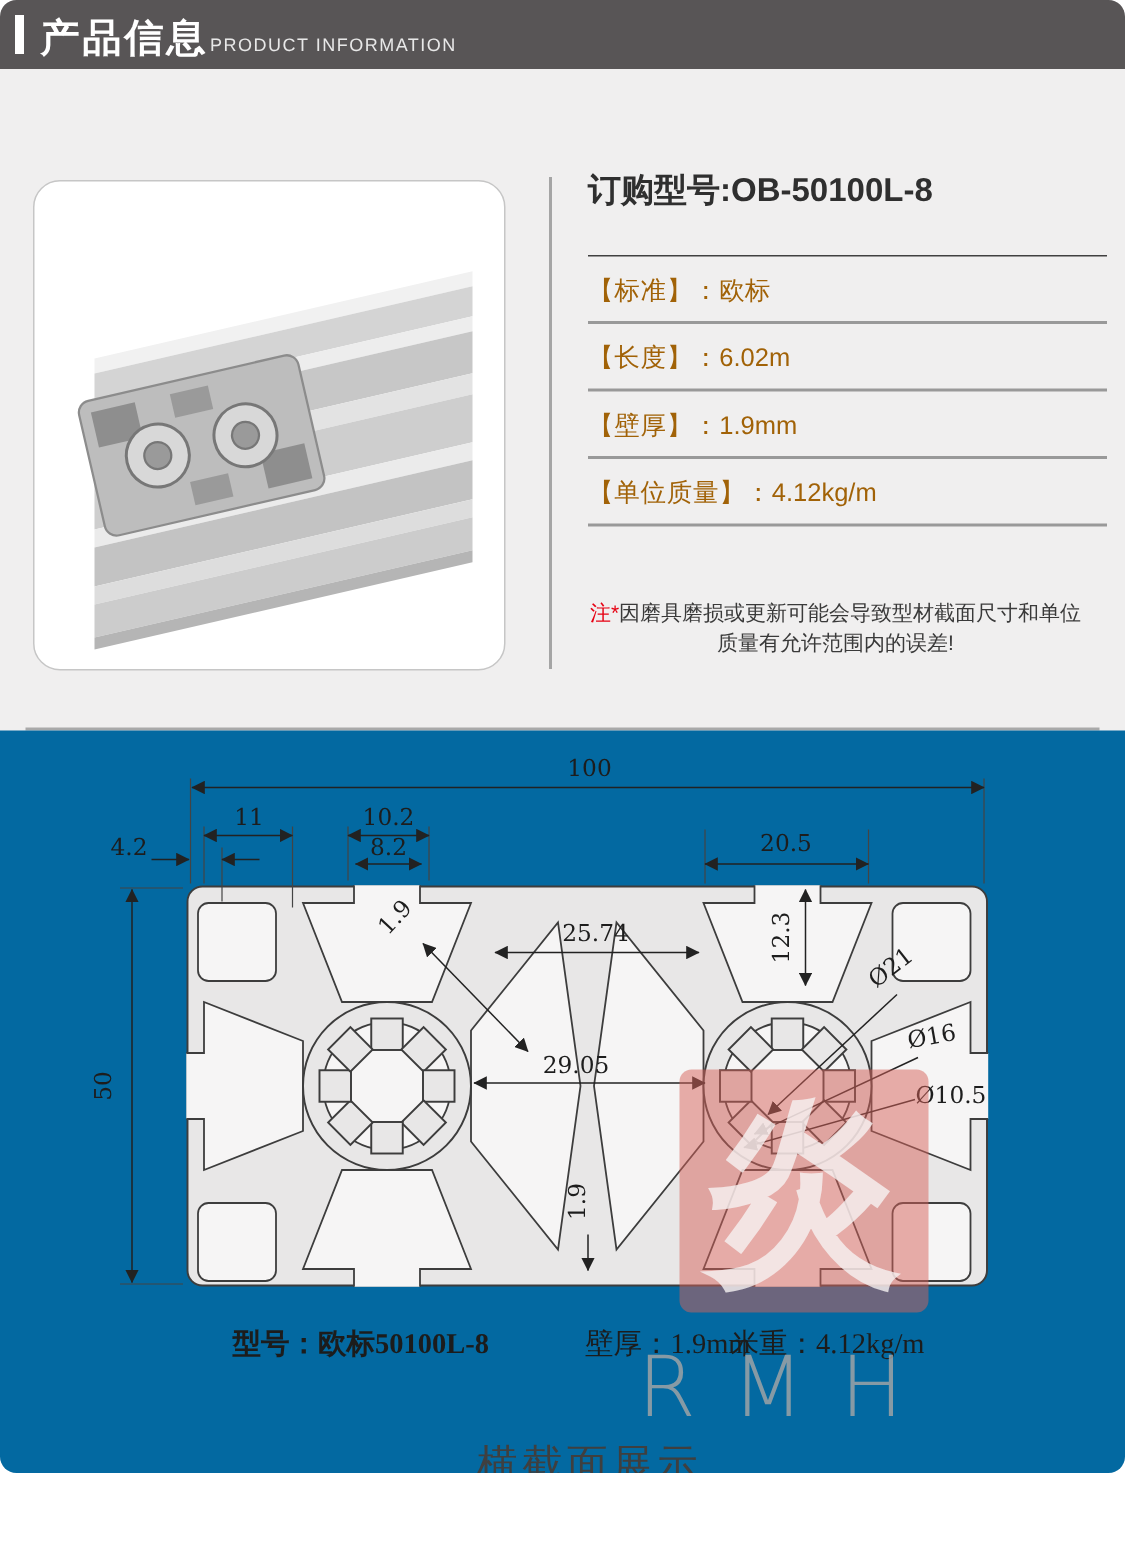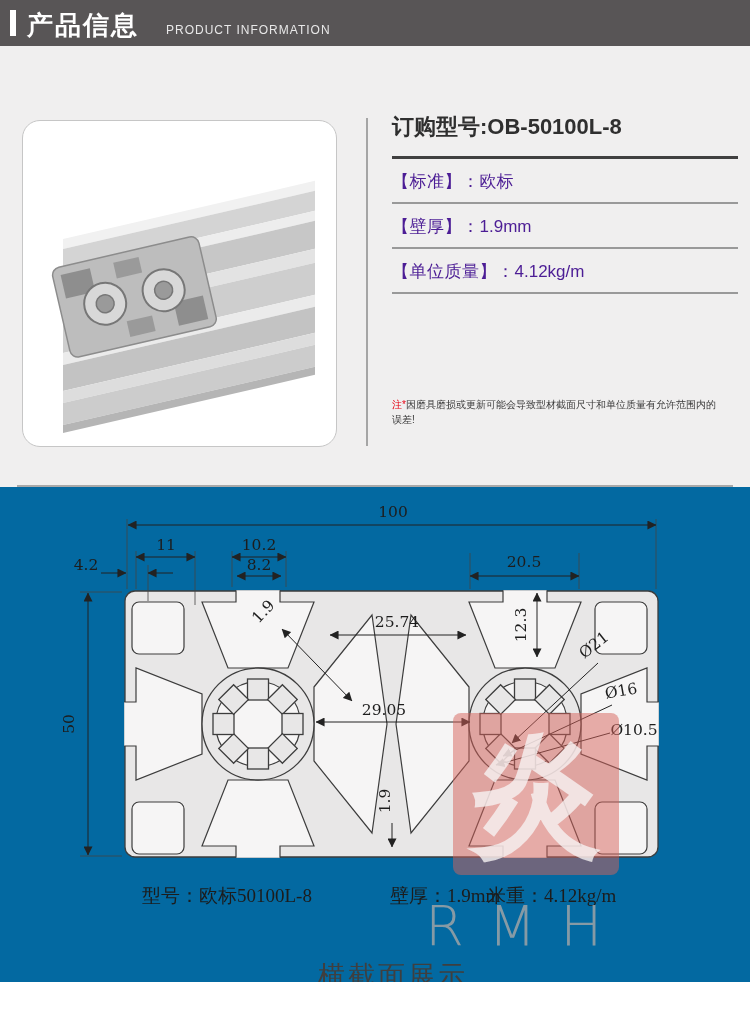--- a/index.html
+++ b/index.html
@@ -1,53 +1,53 @@
 <!DOCTYPE html>
 <html><head>
 <meta charset="utf-8">
 <style>
   html,body{margin:0;padding:0;}
   body{font-family:"Liberation Sans",sans-serif;}
-  #page{position:relative;width:750px;height:982px;background:#f0efef;overflow:hidden;}
+  #page{position:relative;width:750px;height:982px;background:#f0efef;overflow:hidden;border-radius:11px;}
 
   
   .hdr{position:absolute;left:0;top:0;width:750px;height:46px;background:#585556;}
   .hdr-bar{position:absolute;left:10px;top:10px;width:6px;height:26px;background:#ffffff;}
   .hdr-zh{position:absolute;left:27px;top:8px;font-size:26px;font-weight:bold;color:#ffffff;letter-spacing:2px;}
-  .hdr-en{position:absolute;left:166px;top:23px;font-size:12px;color:#e8e8e8;letter-spacing:1px;}
+  .hdr-en{position:absolute;left:140px;top:23px;font-size:12px;color:#e8e8e8;letter-spacing:1px;}
 
   
   .photo-box{position:absolute;left:22px;top:120px;width:313px;height:325px;background:#ffffff;border:1px solid #c6c6c6;border-radius:18px;overflow:hidden;}
   .vdiv{position:absolute;left:366px;top:118px;width:2px;height:328px;background:#a5a5a5;}
   .hsep{position:absolute;left:17px;top:485px;width:716px;height:2px;background:#a9a9a9;}
 
   
   .spec{position:absolute;left:392px;top:112px;width:346px;}
-  .spec-title{font-size:22px;font-weight:600;color:#2f2f2f;padding-bottom:14px;border-bottom:3px solid #404040;}
-  .spec-row{font-size:17px;color:#4c1d95;padding:11px 0 9px 0;border-bottom:2px solid #999999;}
+  .spec-title{font-size:22px;font-weight:600;color:#2f2f2f;padding-bottom:28px;border-bottom:1px solid #404040;}
+  .spec-row{font-size:17px;color:#a16207;padding:11px 0 9px 0;border-bottom:2px solid #999999;}
   .spec-row .lbl{letter-spacing:.5px;}
-  .note{position:absolute;left:392px;top:398px;width:330px;font-size:10px;line-height:1.45;color:#3a3a3a;}
+  .note{position:absolute;left:392px;top:398px;width:330px;font-size:14px;line-height:1.45;color:#3a3a3a;text-align:center;}
   .note .red{color:#e60012;}
 
   
   .draw-sec{position:absolute;left:0;top:487px;width:750px;height:546px;background:#0369a1;}
   .dsvg{position:absolute;left:0;top:0;}
   .al{fill:#e8e7e7;stroke:#3d3d3d;stroke-width:1.3;}
   .cut{fill:#f6f5f5;stroke:#3d3d3d;stroke-width:1.2;}
   .dim{stroke:#222222;stroke-width:1;fill:none;}
   .ext{stroke:#444444;stroke-width:.8;fill:none;}
   .dtxt{font-family:"DejaVu Serif",serif;font-size:15.5px;fill:#1d1d1d;text-anchor:middle;}
 
   
   .stamp{position:absolute;left:453px;top:713px;width:166px;height:162px;background:rgba(213,97,89,.5);border-radius:8px;display:flex;align-items:center;justify-content:center;}
   .stamp-char{font-family:"DejaVu Serif",serif;font-weight:bold;font-size:132px;color:rgba(246,243,242,.8);line-height:1;}
   .rmh{position:absolute;left:425px;top:893px;font-size:56px;font-weight:300;color:#a7a7a7;opacity:.8;letter-spacing:24px;font-family:"DejaVu Sans",sans-serif;}
   .caption{position:absolute;left:0;top:883px;width:750px;font-family:"Liberation Serif",serif;font-size:19px;color:#1c1c1c;}
   .caption span{position:absolute;white-space:nowrap;}
-  .cap-model{left:142px;}
+  .cap-model{left:155px;font-weight:bold;}
   .cap-wall{left:390px;}
   .cap-weight{left:487px;}
   .sec-title{position:absolute;left:0;top:958px;width:786px;text-align:center;font-size:27px;color:#3f3f3f;letter-spacing:3px;}
 </style>
 </head>
 <body>
 
 <div id="page">
 
   <div class="hdr">
@@ -88,20 +88,23 @@
         <rect x="0" y="186" width="252" height="8" fill="#b5b5b5"></rect>
       </g>
     </svg>
   </div>
   <div class="vdiv"></div>
 
   <div class="spec">
     <div class="spec-title">订购型号:OB-50100L-8</div>
     <div class="spec-row">
       <span class="lbl">【标准】：</span><span>欧标</span>
+    </div>
+    <div class="spec-row">
+      <span class="lbl">【长度】：</span><span>6.02m</span>
     </div>
     <div class="spec-row">
       <span class="lbl">【壁厚】：</span><span>1.9mm</span>
     </div>
     <div class="spec-row">
       <span class="lbl">【单位质量】：</span><span>4.12kg/m</span>
     </div>
   </div>
   <div class="note">
     <span class="red">注*</span><span>因磨具磨损或更新可能会导致型材截面尺寸和单位质量有允许范围内的误差!</span>

